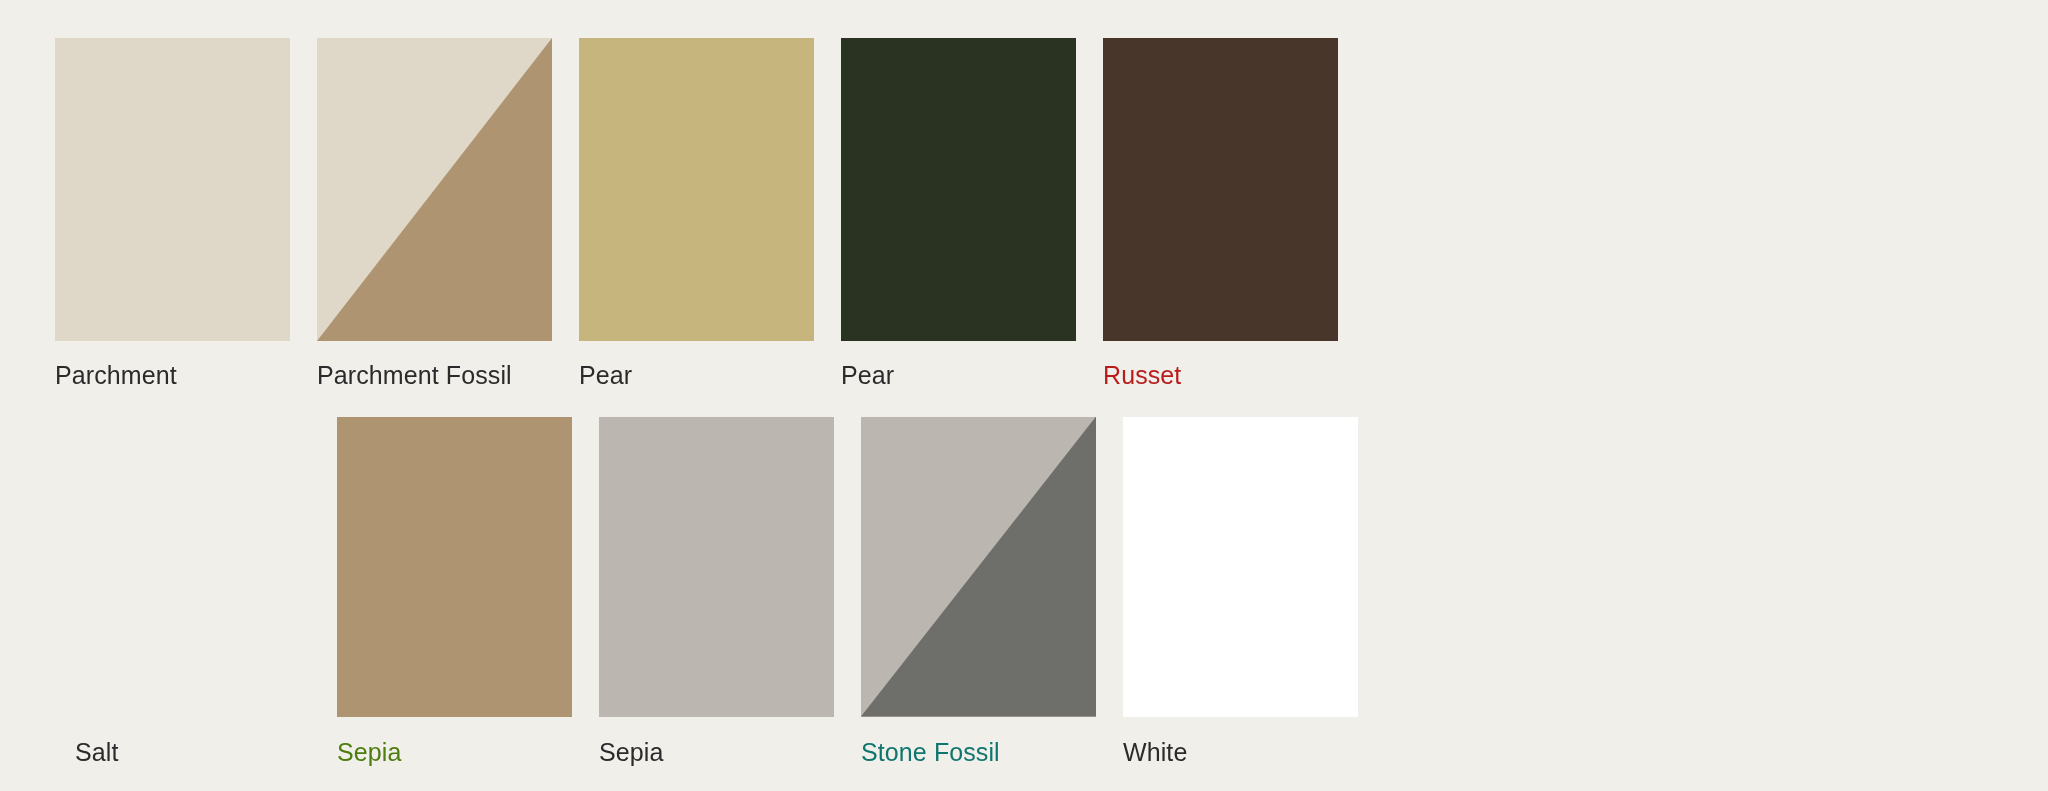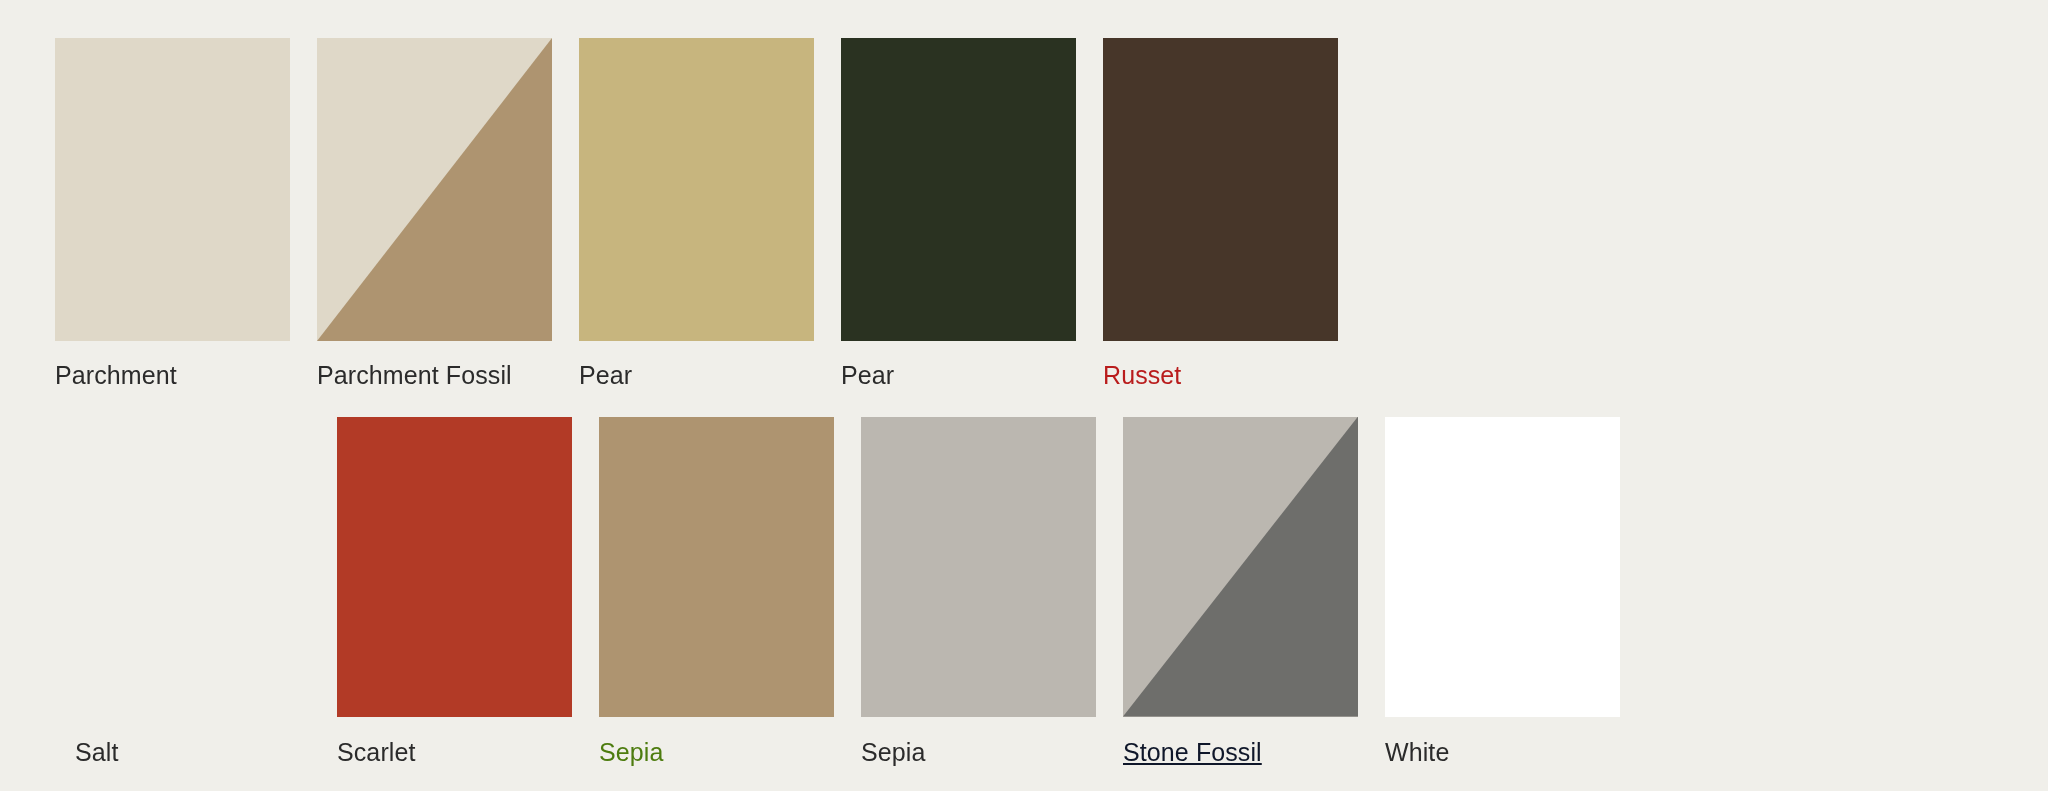--- a/index.html
+++ b/index.html
@@ -131,27 +131,20 @@
   <div class="swatch-row row-bottom">
 
     <div class="swatch-cell">
       <div class="swatch-chip">
         <div class="chip-base" style="background: rgb(240, 239, 234);"></div>
 
       </div>
       <div class="swatch-label" style="color: rgb(43, 43, 43);">Salt</div>
     </div>
 
-    <div class="swatch-cell">
-      <div class="swatch-chip">
-        <div class="chip-base" style="background: rgb(178, 58, 38);"></div>
-
-      </div>
-      <div class="swatch-label" style="color: rgb(43, 43, 43);">Scarlet</div>
-    </div>
 
     <div class="swatch-cell">
       <div class="swatch-chip">
         <div class="chip-base" style="background: rgb(174, 148, 112);"></div>
 
       </div>
       <div class="swatch-label" style="color: #4d7c0f;">Sepia</div>
     </div>
 
     <div class="swatch-cell">
@@ -160,21 +153,21 @@
 
       </div>
       <div class="swatch-label" style="color: rgb(43, 43, 43);">Sepia</div>
     </div>
 
     <div class="swatch-cell">
       <div class="swatch-chip">
         <div class="chip-base" style="background: rgb(187, 183, 176);"></div>
         <div class="chip-diagonal" style="background: rgb(110, 110, 107);"></div>
       </div>
-      <div class="swatch-label" style="color: #0f172a; text-decoration: underline;">Stone Fossil</div>
+      <div class="swatch-label" style="color: #0f766e;">Stone Fossil</div>
     </div>
 
     <div class="swatch-cell">
       <div class="swatch-chip">
         <div class="chip-base" style="background: rgb(255, 255, 255);"></div>
 
       </div>
       <div class="swatch-label" style="color: rgb(43, 43, 43);">White</div>
     </div>
 

